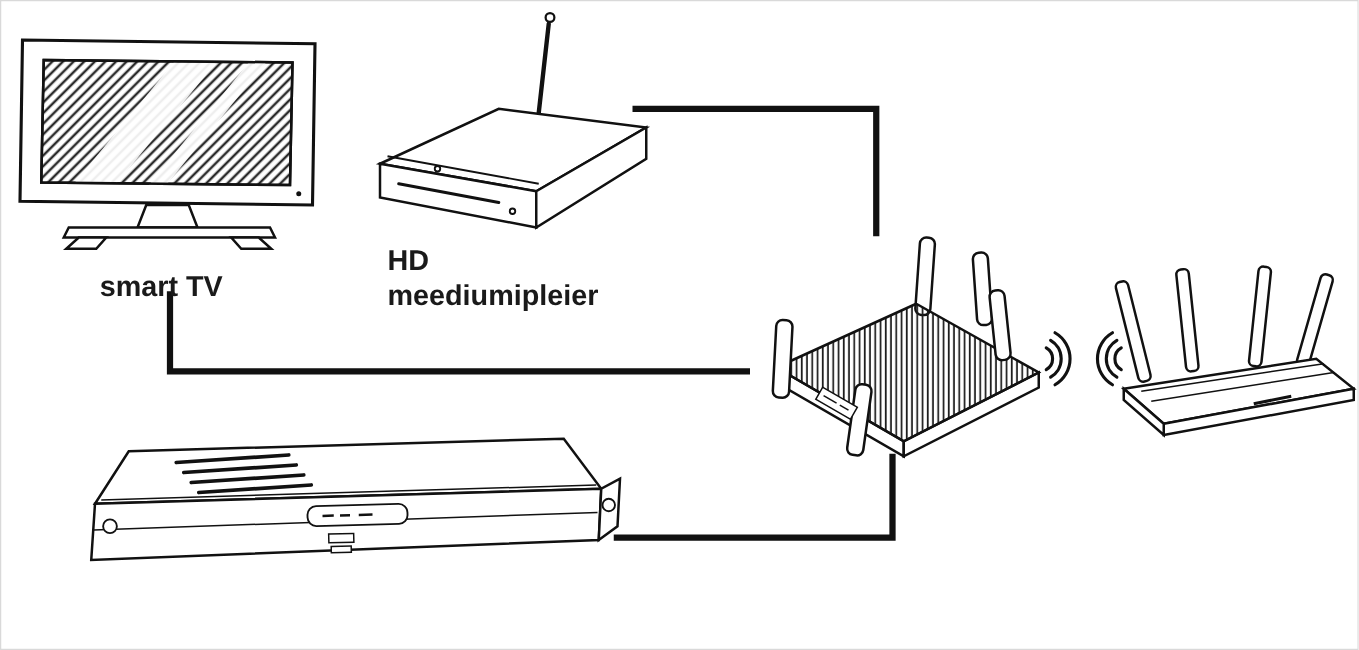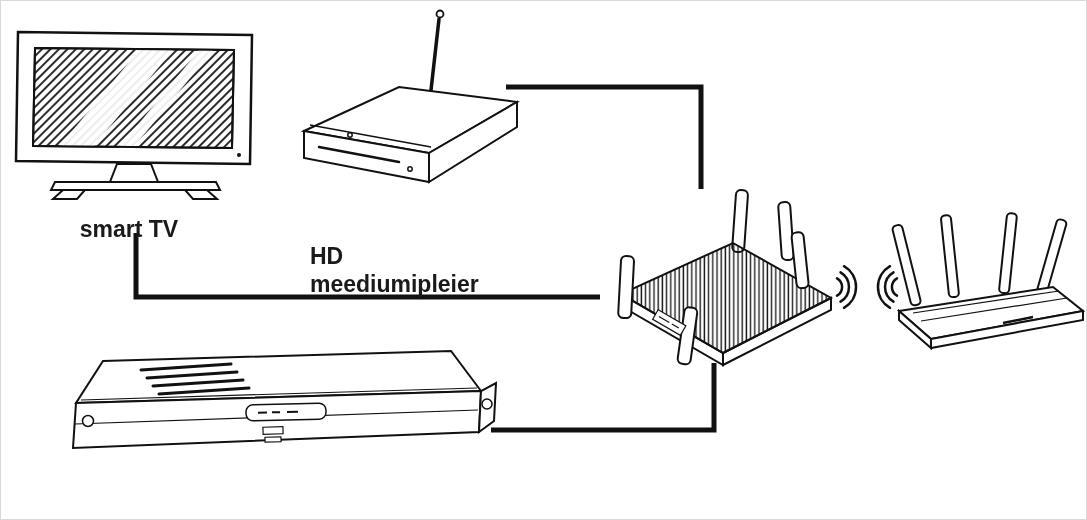--- a/index.html
+++ b/index.html
@@ -14,21 +14,21 @@
   }
   .canvas > svg{position:absolute;left:0;top:0;}
   .label{
     position:absolute;
     font-weight:700;
     font-size:23px;
     color:#1a1a1a;
     line-height:1.2;
   }
   .label-tv{left:52px;top:215px;width:152px;text-align:center;}
-  .label-mp{left:309px;top:194px;width:250px;text-align:left;white-space:pre-line;margin-top:48px;}
+  .label-mp{left:309px;top:194px;width:250px;text-align:left;white-space:pre-line;}
   .label-stb{left:143px;top:479px;width:280px;text-align:center;}
 </style>
 </head>
 <body>
 
 <div class="canvas">
 
   <svg width="1087" height="520" viewBox="0 0 1087 520">
     <defs>
       <pattern id="diagHatch" width="6" height="6" patternUnits="userSpaceOnUse" patternTransform="rotate(45)">

